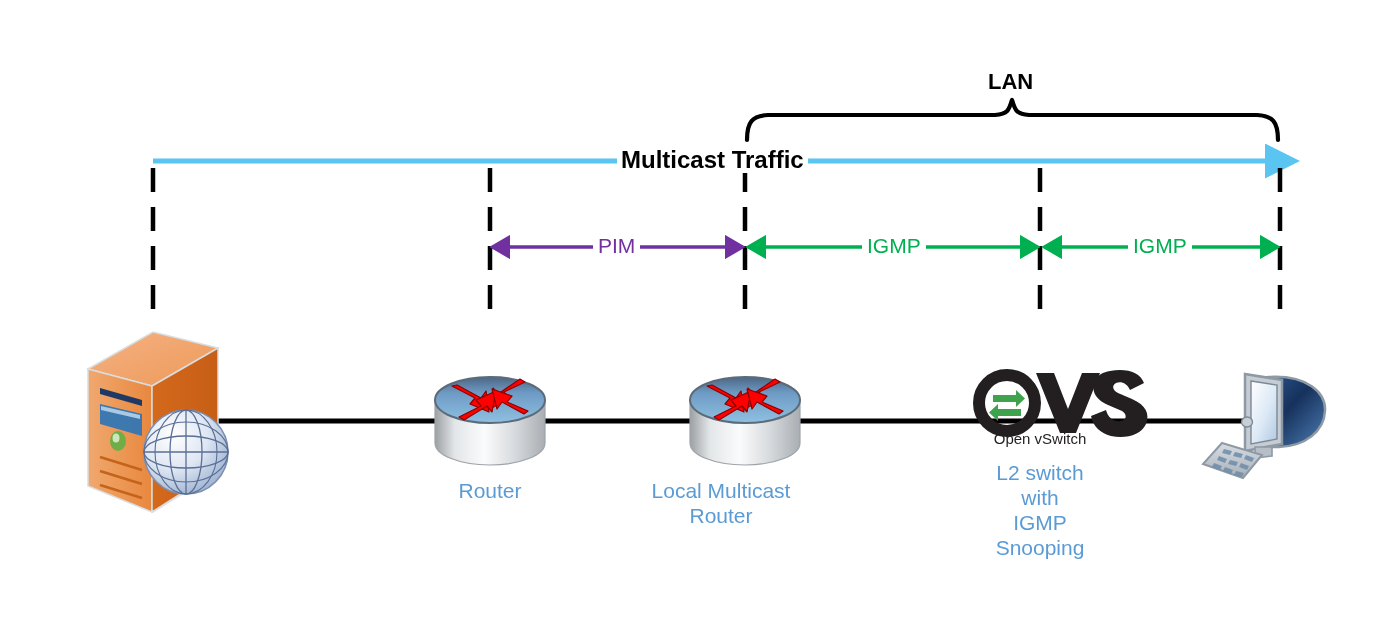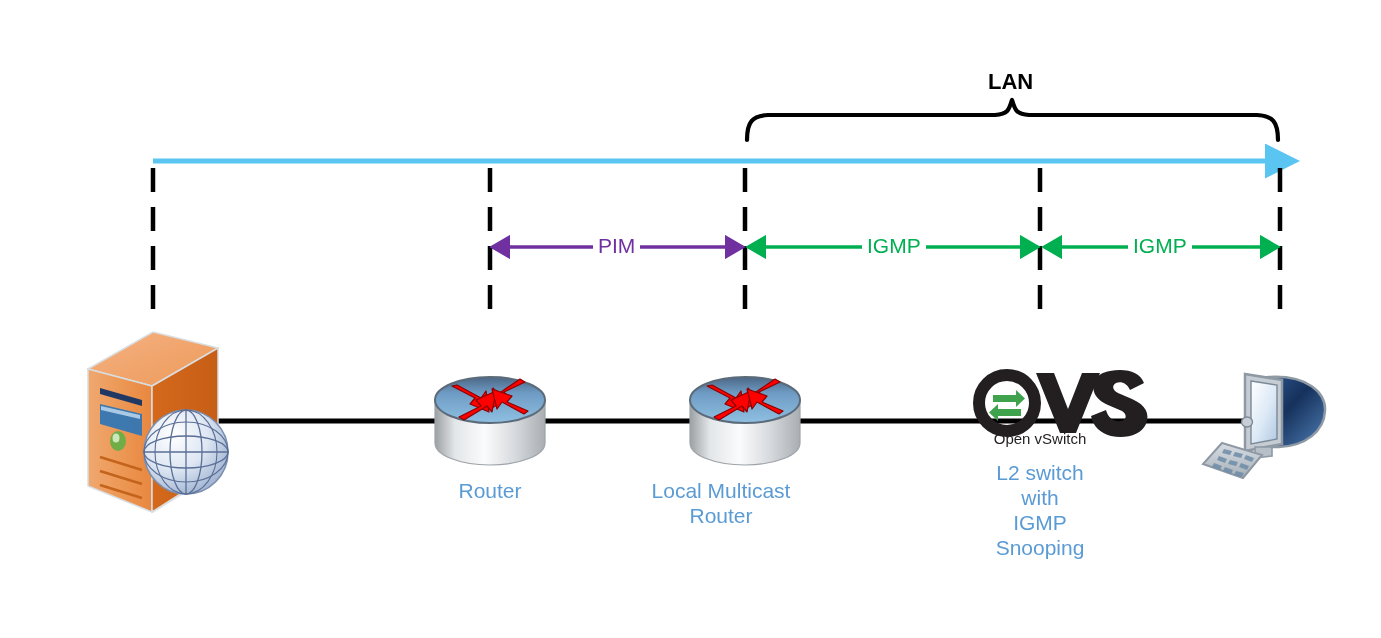--- a/index.html
+++ b/index.html
@@ -253,20 +253,21 @@
         <path d="M1241,463 L1249,466 L1247,470 L1239,467 Z"></path>
         <path d="M1214,463 L1222,466 L1220,470 L1212,467 Z"></path>
         <path d="M1225,467 L1233,470 L1231,474 L1223,471 Z"></path>
         <path d="M1236,471 L1244,473 L1242,477 L1234,475 Z"></path>
       </g>
     </g>
   </svg>
 
   <div class="lan-lbl" style="left:988px; top:70px;">LAN</div>
 
+  <div class="mc-lbl" style="left:617px; top:147px;">Multicast Traffic</div>
 
   <div class="proto-lbl proto-pim" style="left:593px; top:235px;">PIM</div>
 
   <div class="proto-lbl proto-igmp" style="left:862px; top:235px;">IGMP</div>
 
   <div class="proto-lbl proto-igmp" style="left:1128px; top:235px;">IGMP</div>
 
 
   <div class="lbl" style="left:400px; top:478px; width:180px;">Router</div>
 

